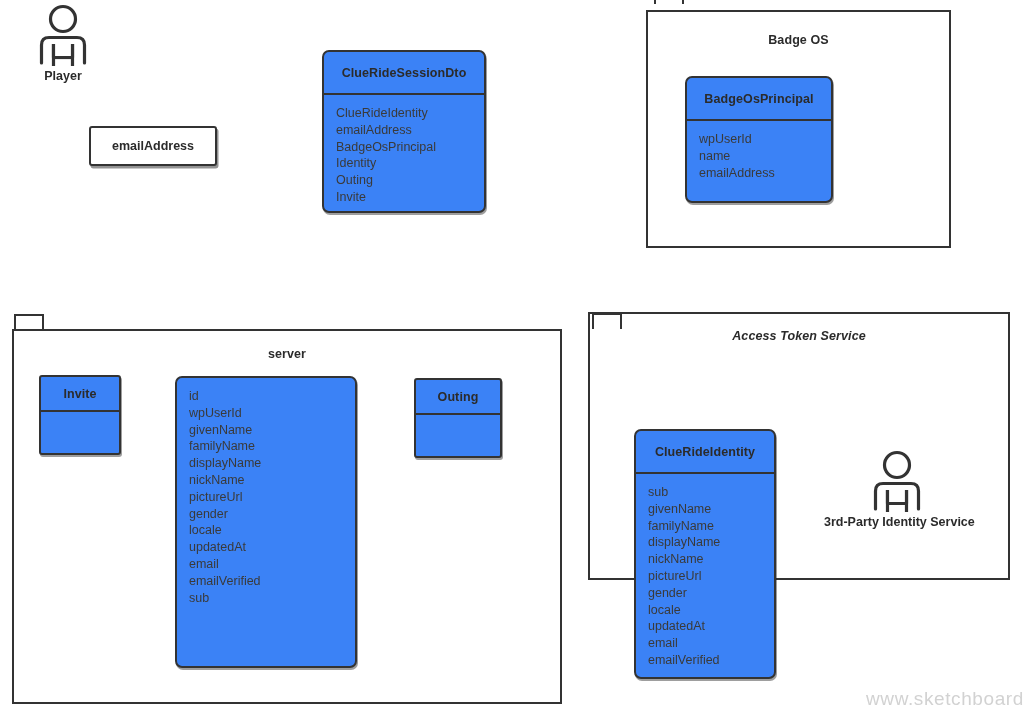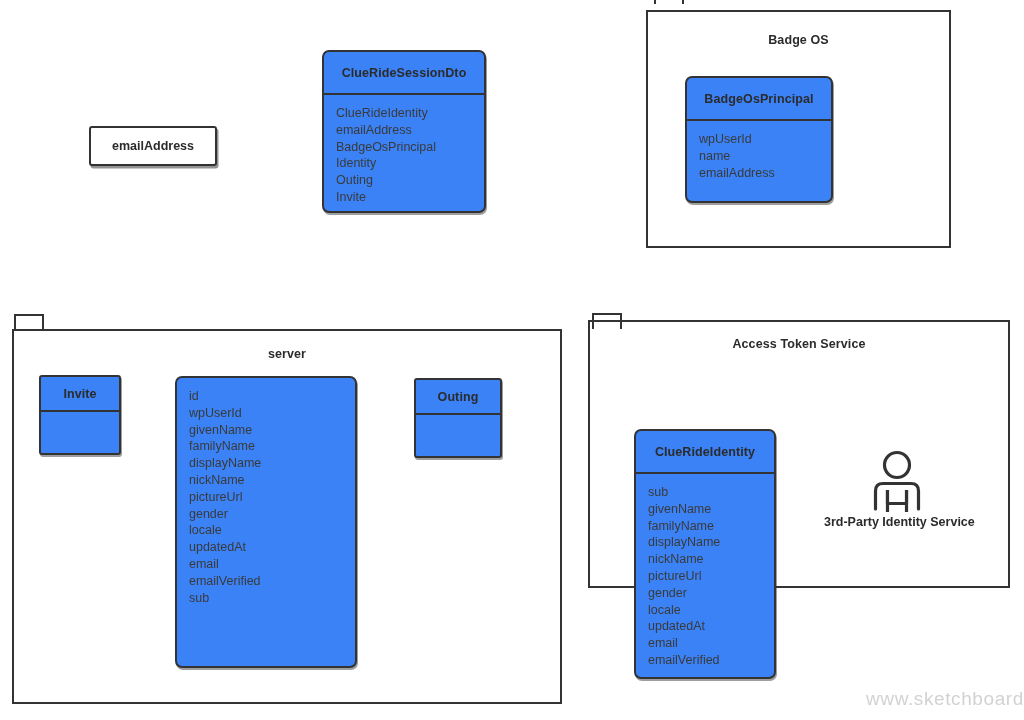--- a/index.html
+++ b/index.html
@@ -108,20 +108,33 @@
     letter-spacing: .6px;
     white-space: nowrap;
     user-select: none;
   }
 </style>
 </head>
 <body>
 
 <div id="canvas">
 
+  <div class="actor" style="left:30px; top:4px; width:66px;">
+    <span>
+      <svg width="56" height="62" viewBox="0 0 56 62" aria-hidden="true">
+        <circle cx="28" cy="15" r="12.5" fill="none" stroke="#333333" stroke-width="3.2"></circle>
+        <path d="M6.5 59 L6.5 41 Q6.5 33.5 14 33.5 L42 33.5 Q49.5 33.5 49.5 41 L49.5 59" fill="none" stroke="#333333" stroke-width="3.2" stroke-linecap="round"></path>
+        <path d="M18.5 40 L18.5 62.5 M37.5 40 L37.5 62.5" fill="none" stroke="#333333" stroke-width="3.2"></path>
+        <path d="M18.5 53.5 L37.5 53.5" fill="none" stroke="#333333" stroke-width="3.2"></path>
+        <rect x="20" y="40" width="16" height="13" fill="#ffffff"></rect>
+        <path d="M18.5 40 L18.5 53.5 L37.5 53.5 L37.5 40" fill="none" stroke="#333333" stroke-width="3.2" stroke-linejoin="round"></path>
+      </svg>
+    </span>
+    <div class="actor-label">Player</div>
+  </div>
 
   <div class="node labelbox" style="left:89px; top:126px; width:128px; height:40px;">emailAddress</div>
 
   <div class="node classbox" style="left:322px; top:50px; width:164px; height:163px;">
     <div class="class-title">ClueRideSessionDto</div>
     <div class="class-body">
         <div class="attr">ClueRideIdentity</div>
         <div class="attr">emailAddress</div>
         <div class="attr">BadgeOsPrincipal</div>
         <div class="attr">Identity</div>
@@ -171,21 +184,21 @@
         <div class="attr">sub</div>
       </div>
   </div>
 
   <div class="node classbox square" style="left:414px; top:378px; width:88px; height:80px;">
     <div class="class-title" style="padding:10px 6px 9px 6px;">Outing</div>
     <div class="class-body empty"></div>
   </div>
 
   <div class="node package-tab" style="left:592px; top:313px; width:30px; height:16px;"></div>
-  <div class="node package" style="left:588px; top:320px; width:422px; height:268px;">
+  <div class="node package" style="left:588px; top:312px; width:422px; height:268px;font-style:italic;">
     <div class="package-title" style="top:15px;">Access Token Service</div>
   </div>
 
   <div class="node classbox" style="left:634px; top:429px; width:142px; height:250px;">
     <div class="class-title">ClueRideIdentity</div>
     <div class="class-body">
         <div class="attr">sub</div>
         <div class="attr">givenName</div>
         <div class="attr">familyName</div>
         <div class="attr">displayName</div>

